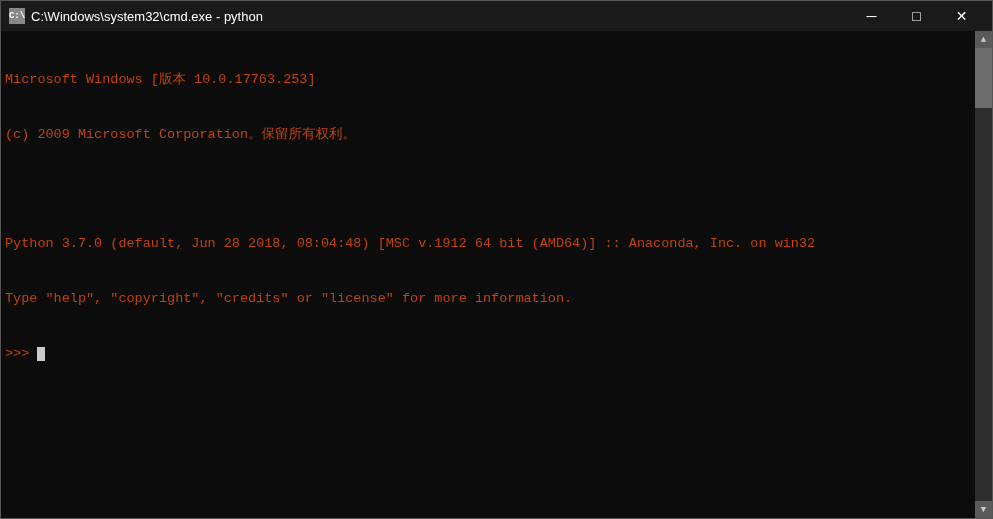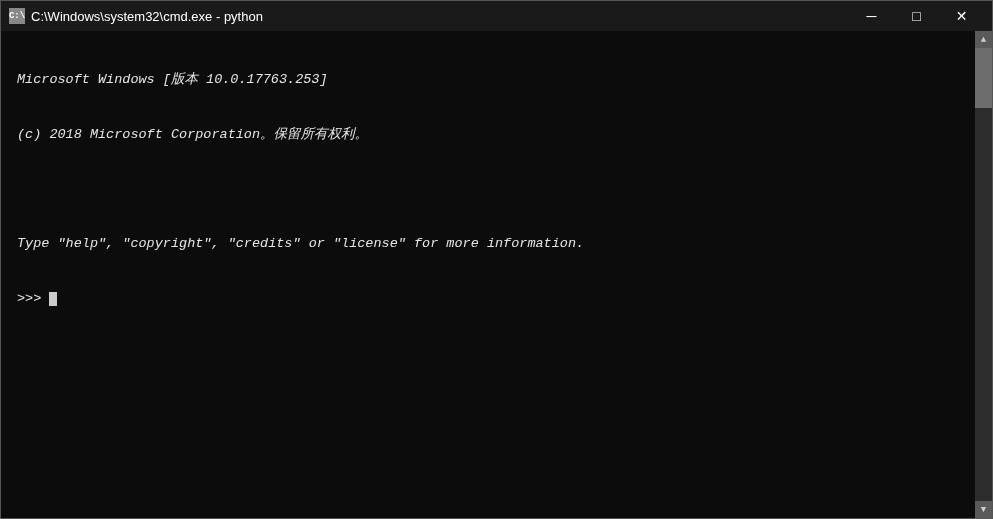--- a/index.html
+++ b/index.html
@@ -73,28 +73,27 @@
     .console-wrapper {
       flex: 1;
       display: flex;
       background: #0c0c0c;
       overflow: hidden;
       position: relative;
     }
 
     .console-content {
       flex: 1;
-      padding: 4px 16px;
-      color: #e5e5e5;
+      padding: 4px 4px;
+      color: #c2410c;
       font-family: 'Courier New', Courier, monospace;
       font-size: 13.5px;
       line-height: 1.35;
       white-space: pre;
       overflow: hidden;
-      font-style: italic;
     }
 
     .scrollbar {
       width: 17px;
       background: #2d2d2d;
       display: flex;
       flex-direction: column;
       align-items: center;
       flex-shrink: 0;
     }
@@ -158,22 +157,23 @@
     <div class="title-bar-controls">
       <button class="title-btn">─</button>
       <button class="title-btn">□</button>
       <button class="title-btn close">✕</button>
     </div>
   </div>
 
   <div class="console-wrapper">
     <div class="console-content">
       <span class="line">Microsoft Windows [版本 10.0.17763.253]</span>
-      <span class="line">(c) 2018 Microsoft Corporation。保留所有权利。</span>
+      <span class="line">(c) 2009 Microsoft Corporation。保留所有权利。</span>
       <span class="line"> </span>
+      <span class="line">Python 3.7.0 (default, Jun 28 2018, 08:04:48) [MSC v.1912 64 bit (AMD64)] :: Anaconda, Inc. on win32</span>
       <span class="line">Type "help", "copyright", "credits" or "license" for more information.</span>
       <span class="line">&gt;&gt;&gt; <span class="cursor"></span></span>
     </div>
 
     <div class="scrollbar">
       <div class="scrollbar-arrow">▲</div>
       <div class="scrollbar-track">
         <div class="scrollbar-thumb"></div>
       </div>
       <div class="scrollbar-arrow">▼</div>

